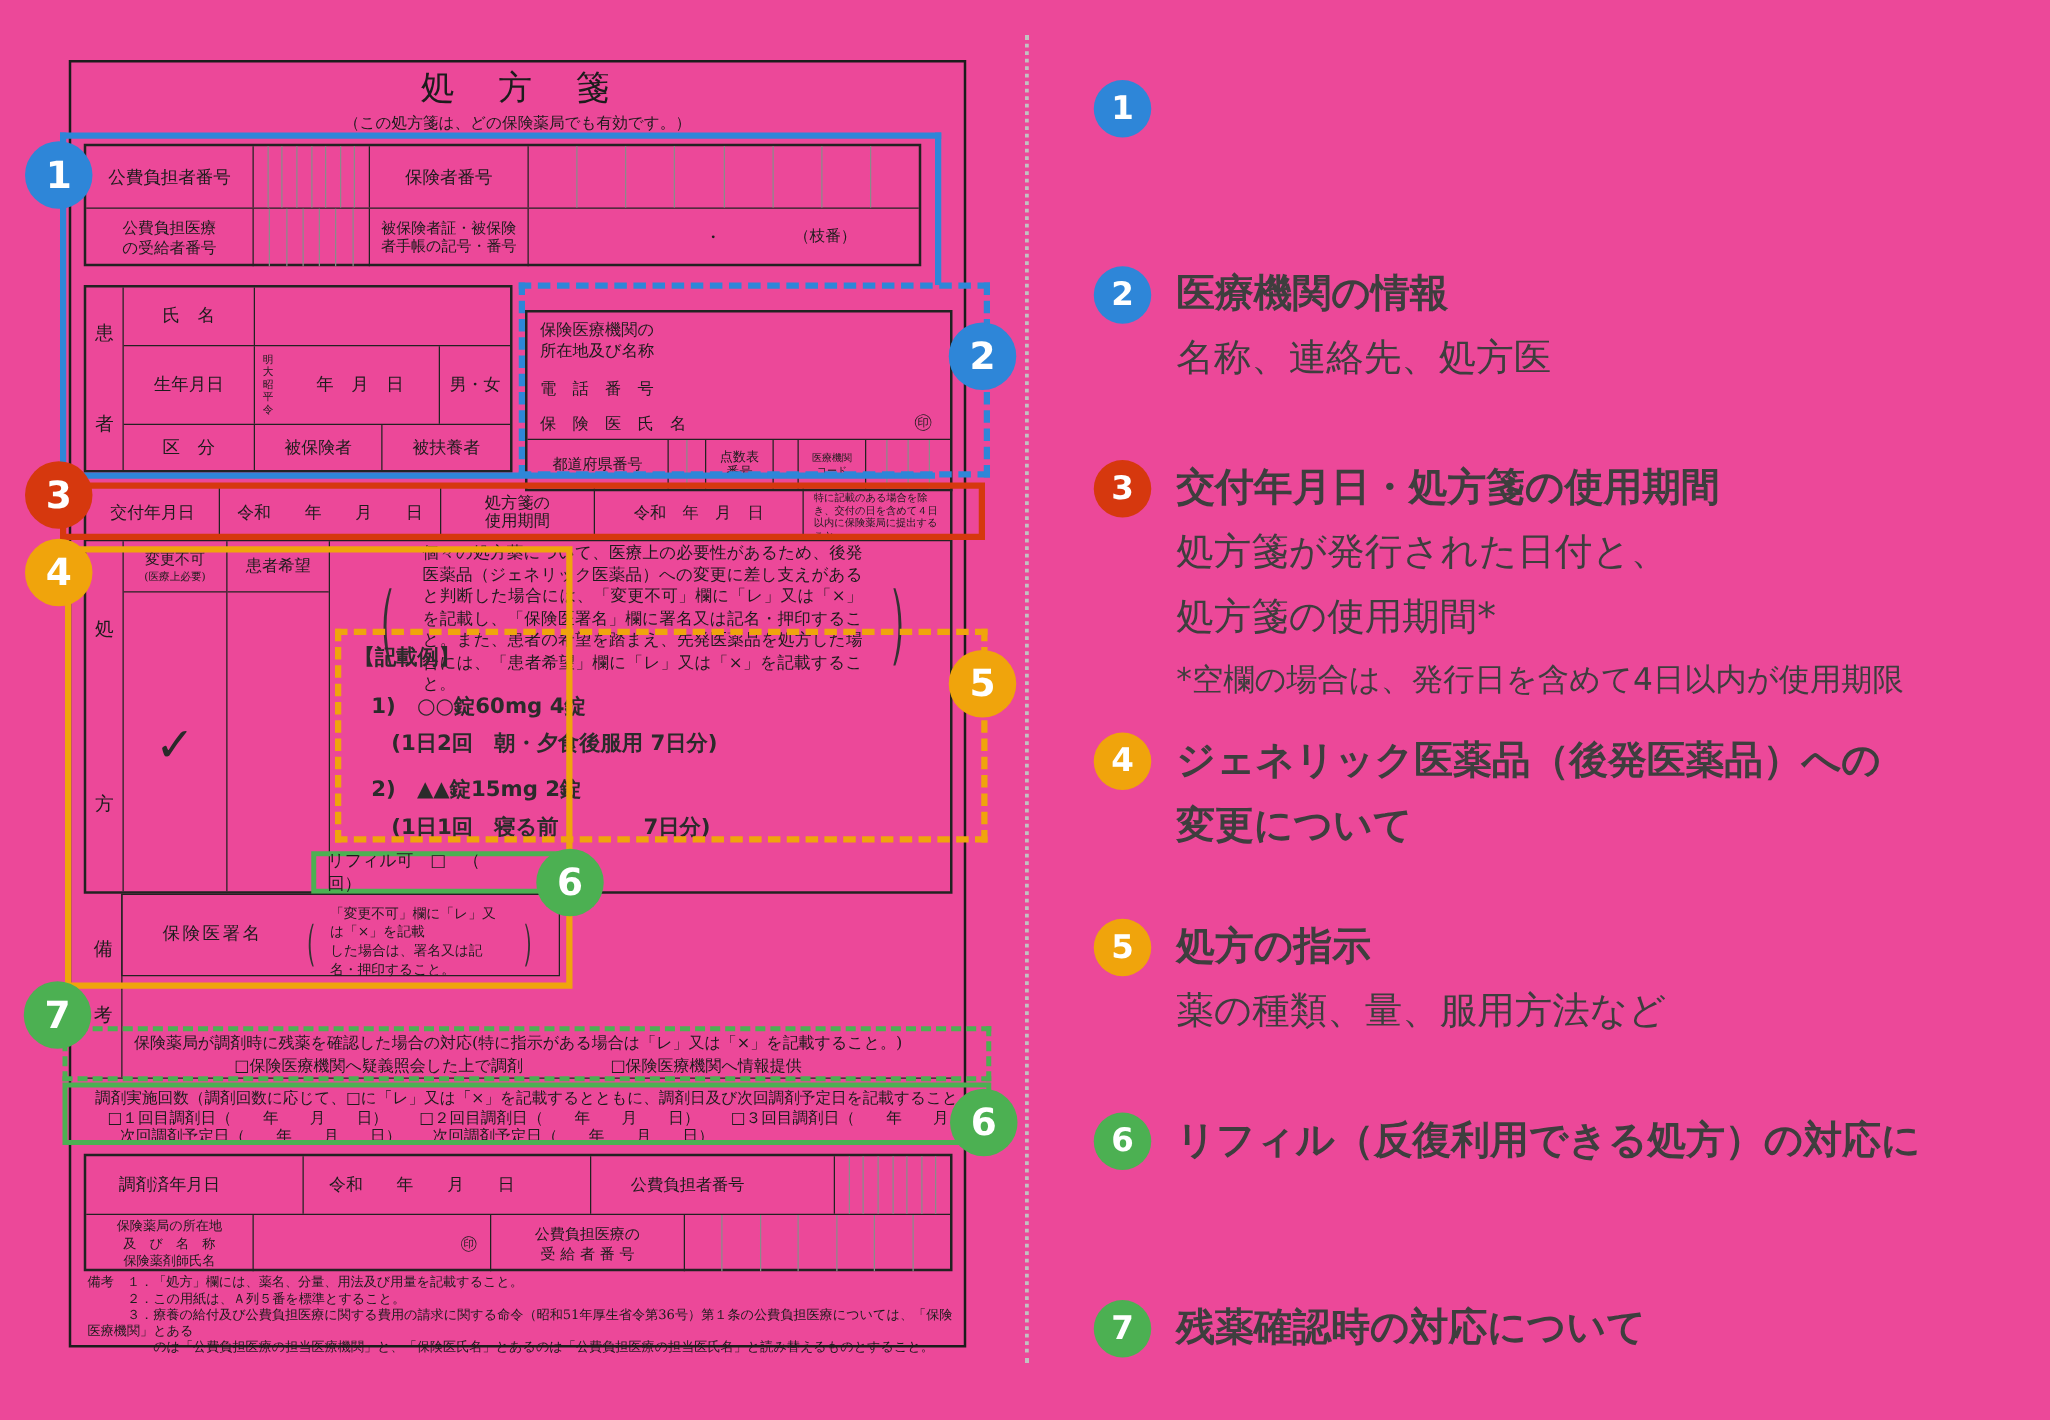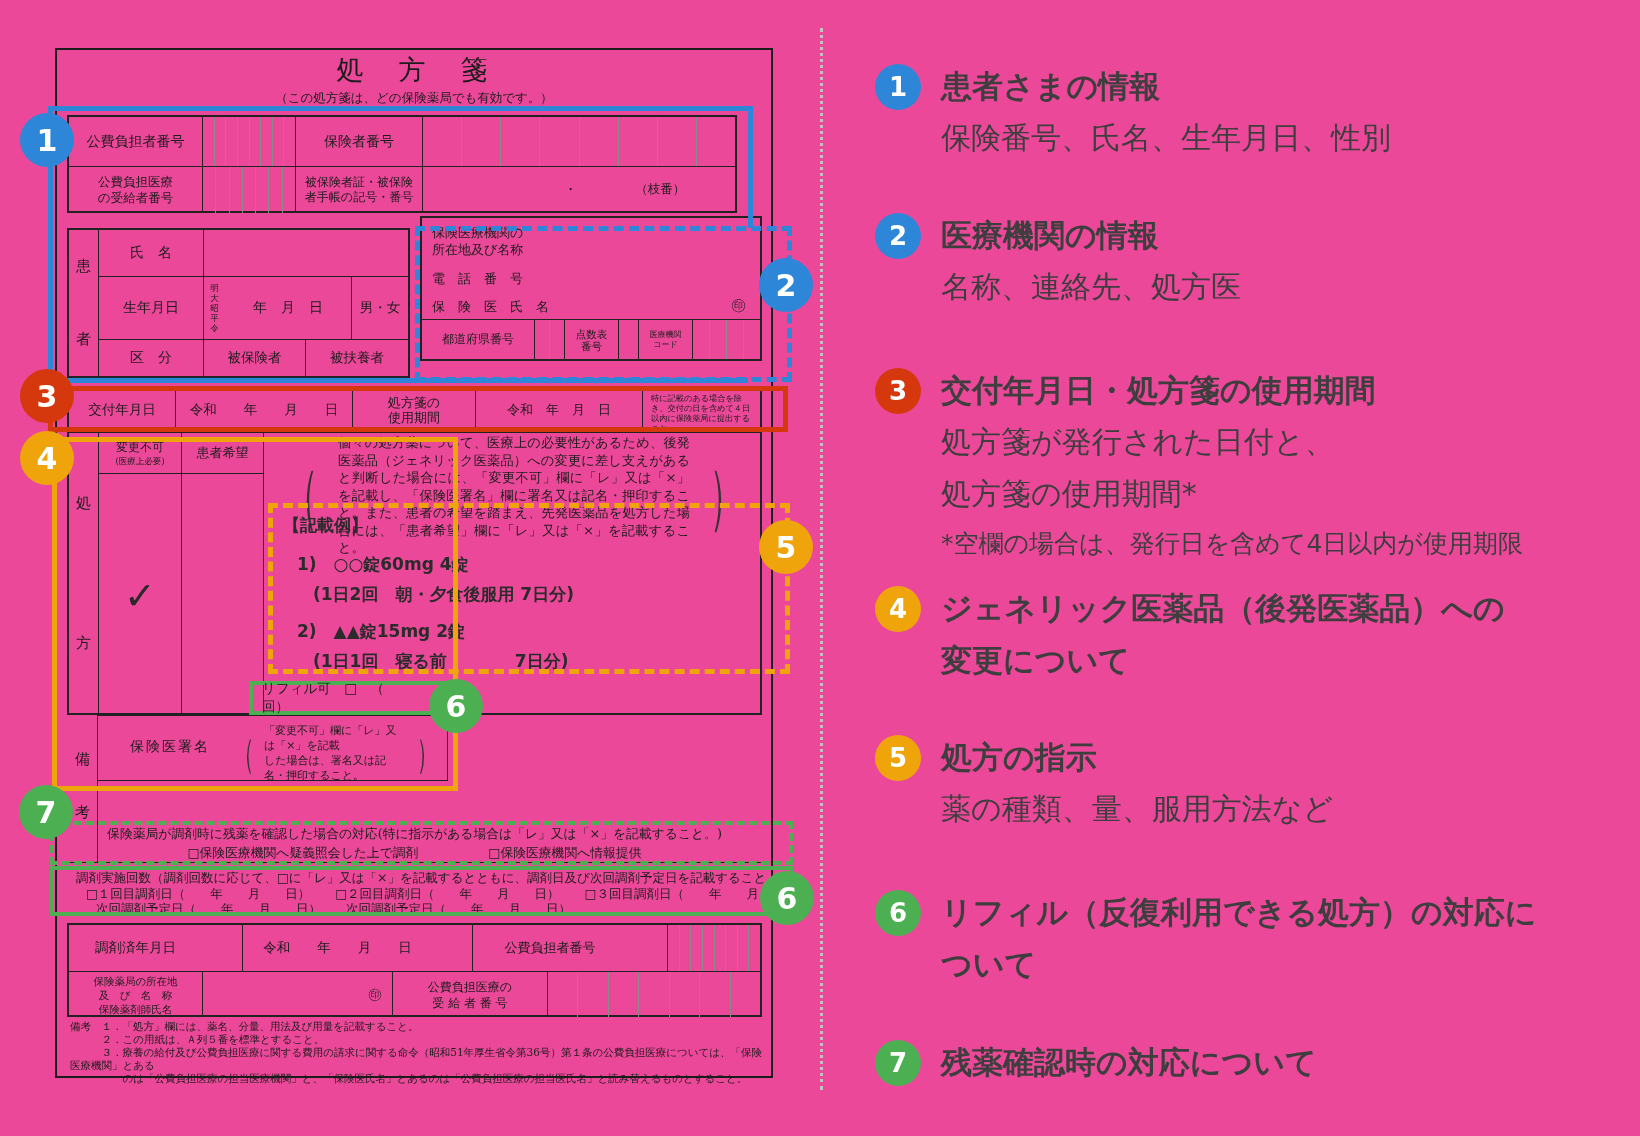--- a/index.html
+++ b/index.html
@@ -134,21 +134,21 @@
         <div class="ctr brd-l" style="width:57px;font-size:13.5px;">男・女</div>
       </div>
       <div class="row" style="flex:1;">
         <div class="ctr brd-r" style="width:105px;font-size:14px;">区　分</div>
         <div class="ctr" style="width:101px;font-size:13.5px;">被保険者</div>
         <div class="ctr brd-l" style="flex:1;font-size:13.5px;">被扶養者</div>
       </div>
     </div>
   </div>
 
-  <div class="abs blkbox" style="left:420px;top:216px;width:342px;height:145px;">
+  <div class="abs blkbox" style="left:420px;top:248px;width:342px;height:145px;">
     <div class="abs pre" style="left:10px;top:6px;font-size:13px;line-height:17px;">保険医療機関の
 所在地及び名称</div>
     <div class="abs" style="left:10px;top:52px;font-size:13px;">電　話　番　号</div>
     <div class="abs" style="left:10px;top:80px;font-size:13px;">保　険　医　氏　名</div>
     <div class="abs" style="right:14px;top:78px;font-size:15px;">㊞</div>
     <div class="abs row brd-t" style="left:0;bottom:0;width:100%;height:40px;">
       <div class="ctr" style="width:112px;font-size:12px;">都道府県番号</div>
       <div class="dcells" style="width:30px;">
           <i></i>
           <i></i>
@@ -304,24 +304,20 @@
   <div class="badge borange" style="left:20px;top:431px;">4</div>
   <div class="badge borange" style="left:759px;top:520px;">5</div>
   <div class="badge bgreen" style="left:429px;top:679px;">6</div>
   <div class="badge bgreen" style="left:19px;top:785px;">7</div>
   <div class="badge bgreen" style="left:760px;top:871px;">6</div>
 
   <div class="abs divider"></div>
 
   <div class="legend-item" style="left:875px;top:60px;">
     <div class="lbadge bblue">1</div>
-    <div class="ltxt">
-      <div class="lt">患者さまの情報</div>
-      <div class="lb">保険番号、氏名、生年月日、性別</div>
-    </div>
   </div>
 
   <div class="legend-item" style="left:875px;top:209px;">
     <div class="lbadge bblue">2</div>
     <div class="ltxt">
       <div class="lt">医療機関の情報</div>
       <div class="lb">名称、連絡先、処方医</div>
     </div>
   </div>
 
@@ -348,21 +344,20 @@
     <div class="ltxt">
       <div class="lt">処方の指示</div>
       <div class="lb">薬の種類、量、服用方法など</div>
     </div>
   </div>
 
   <div class="legend-item" style="left:875px;top:886px;">
     <div class="lbadge bgreen">6</div>
     <div class="ltxt">
       <div class="lt">リフィル（反復利用できる処方）の対応に</div>
-      <div class="lt">ついて</div>
     </div>
   </div>
 
   <div class="legend-item" style="left:875px;top:1036px;">
     <div class="lbadge bgreen">7</div>
     <div class="ltxt">
       <div class="lt">残薬確認時の対応について</div>
     </div>
   </div>
 

